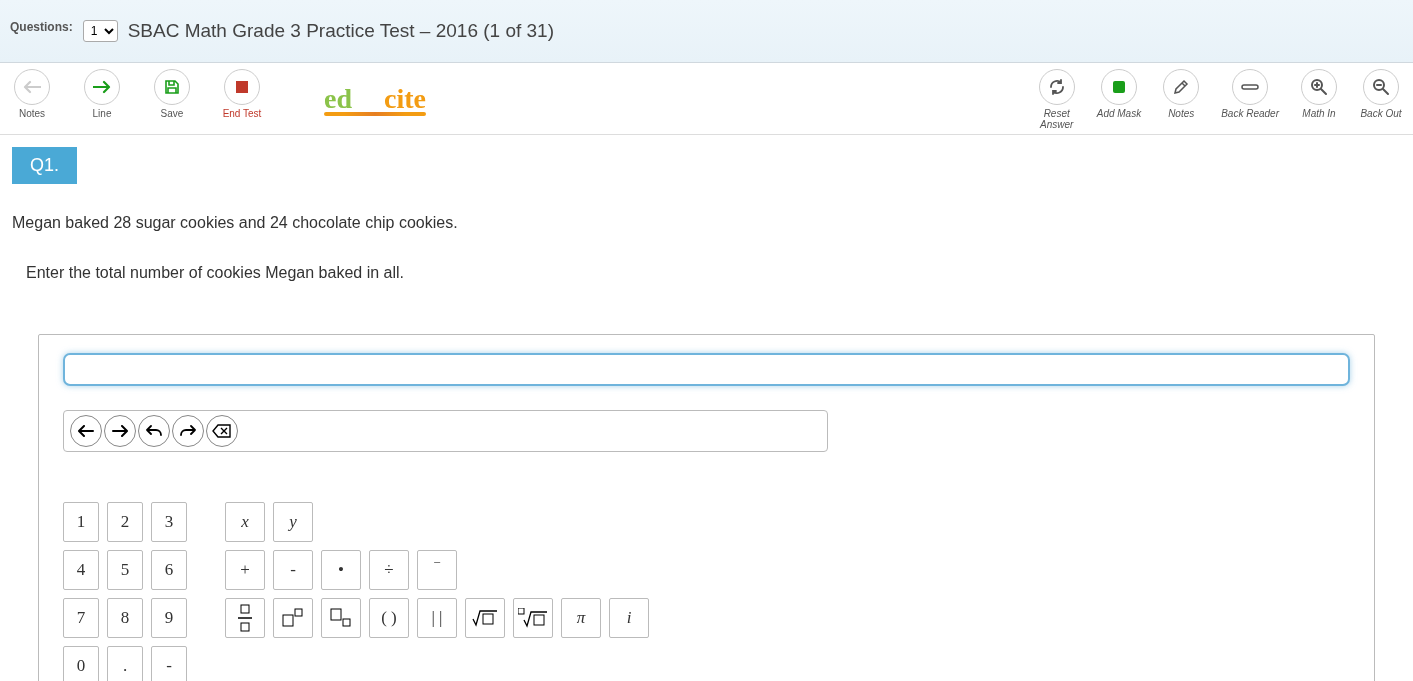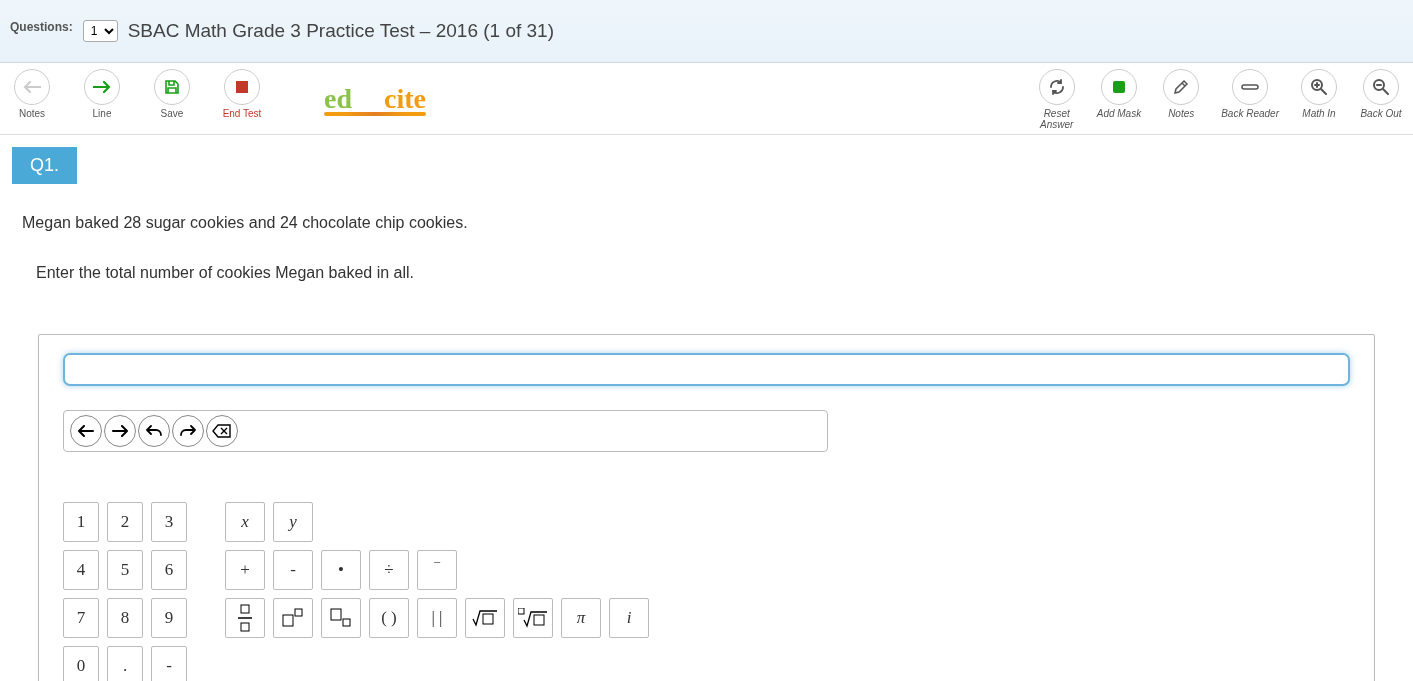--- a/index.html
+++ b/index.html
@@ -19,21 +19,21 @@
 .tb-label { font-size: 10px; color: #555; text-align: center; white-space: nowrap; }
 .tb-label.red { color: #c0392b; }
 
 .logo { margin-left: 60px; align-self: center; font-family: Georgia, serif; font-size: 28px; font-weight: 600; }
 .logo .ed { color: #8bc34a; }
 .logo .cite { color: #f39c12; margin-left: 32px; }
 .logo-underline { height: 4px; background: linear-gradient(to right, #f39c12 20%, #e67e22 50%, #f39c12 80%); border-radius: 2px; margin-top: -3px; }
 
 .q-badge { display: inline-block; background: #4aa9d6; color: #fff; padding: 8px 18px; font-size: 18px; margin: 12px 0 0 12px; }
 
-.question-body { padding: 30px 22px 20px 22px; font-size: 16px; color: #333; }
+.question-body { padding: 30px 22px 20px 12px; font-size: 16px; color: #333; }
 .question-body p { margin-bottom: 32px; }
 .question-body .instr { margin-left: 14px; }
 
 .answer-panel { margin: 0 38px; border: 1px solid #bbb; padding: 18px 24px 30px 24px; border-radius: 2px; }
 .answer-input { width: 100%; padding: 6px 10px; font-size: 15px; border: 2px solid #6fb4dc; border-radius: 7px; outline: none; background: #fff; box-shadow: 0 0 6px rgba(111,180,220,0.6); }
 
 .edit-row { margin-top: 24px; border: 1px solid #bbb; border-radius: 4px; padding: 4px 6px; display: flex; gap: 2px; width: 765px; max-width: 100%; }
 .circ-btn { width: 32px; height: 32px; border-radius: 50%; border: 1px solid #888; background: #fff; display: flex; align-items: center; justify-content: center; cursor: pointer; }
 
 .keypad-area { margin-top: 50px; display: flex; gap: 38px; align-items: flex-start; }

